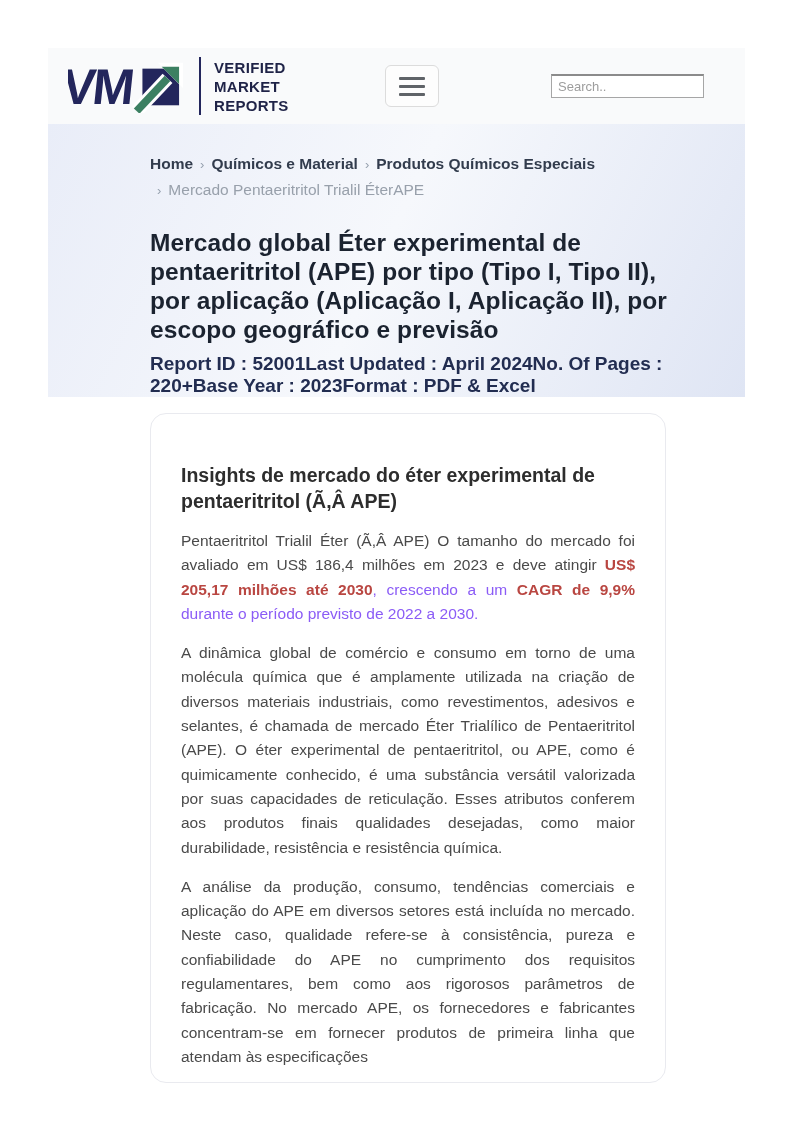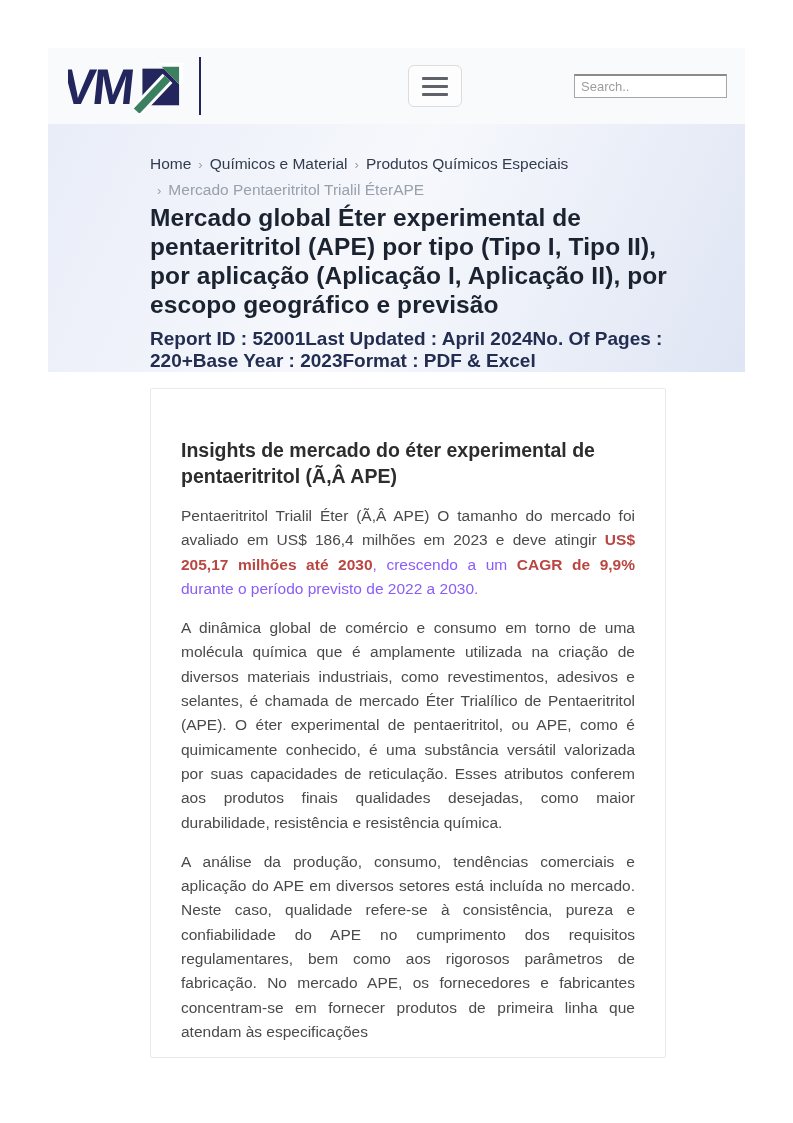--- a/index.html
+++ b/index.html
@@ -24,54 +24,54 @@
     line-height:19px; letter-spacing:.3px;
   }
   .hamburger {
     margin-left:auto; margin-right:112px;
     width:54px; height:42px; background:#fdfdfd;
     border:1px solid #dcdcdc; border-radius:6px;
     display:flex; flex-direction:column; justify-content:center;
     align-items:center; gap:5px; cursor:pointer;
   }
   .hamburger .bar { width:26px; height:3px; background:#5f6368; border-radius:1px; }
-  .search-wrap { margin-right:18px; }
+  .search-wrap { margin-right:41px; }
   .search-input {
     width:153px; height:24px;
     border:1px solid #a6a6a6; border-top:2px solid #8b8b8b;
     font-size:13px; padding:2px 6px; color:#555;
     font-family:"Liberation Sans","DejaVu Sans",sans-serif;
     background:#fff; outline:none;
   }
   .search-input::placeholder { color:#9d9d9d; }
 
   
   .hero {
     min-height:248px;
     background:linear-gradient(115deg,#e9edf8 0%,#f6f8fc 48%,#dfe5f4 100%);
     padding:28px 30px 0 102px;
   }
   .breadcrumb { font-size:15.5px; line-height:23px; }
-  .crumb-link { color:#323c4d; font-weight:400; cursor:pointer; text-decoration:none; }
+  .crumb-link { color:#323c4d; font-weight:700; cursor:pointer; text-decoration:none; }
   .crumb-sep { color:#95a0ae; font-size:13px; margin:0 7px; font-weight:400; }
   .crumb-current { color:#98a0ab; font-weight:500; }
   .breadcrumb-line2 { margin-top:2px; }
   .page-title {
-    margin-top:1px; font-size:24.5px; font-weight:700;
+    margin-top:26px; font-size:24.5px; font-weight:700;
     color:#1b2330; line-height:29px; letter-spacing:.1px;
   }
   .report-meta {
     margin-top:9px; font-size:19px; font-weight:700;
     color:#222d51; line-height:22px; max-width:520px;
   }
 
   
   .card {
     margin:16px 0 0 102px; width:516px; height:670px;
-    background:#ffffff; border:1px solid #e9eaef; border-radius:2px;
+    background:#ffffff; border:1px solid #e9eaef; border-radius:16px;
     padding:28px 30px; overflow:hidden;
   }
   .card-heading {
     margin-top:20px; font-size:19.5px; font-weight:700;
     color:#2d2d2d; line-height:26px;
   }
   .card p {
     margin-top:15px; font-size:15.5px; line-height:24.3px;
     color:#4a4a4a; text-align:justify;
   }
@@ -87,20 +87,25 @@
     <div class="logo-group">
       <svg class="logo-mark" viewBox="0 0 120 56">
         <text x="-4" y="47" font-size="52" font-weight="bold" fill="#23265c" font-family="Liberation Sans, DejaVu Sans, sans-serif" transform="skewX(-6)" letter-spacing="-3">VM</text>
         <rect x="76" y="10" width="38" height="38" fill="#23265c"></rect>
         <polyline points="70,54 102,20" fill="none" stroke="#ffffff" stroke-width="14"></polyline>
         <polygon points="92,4 118,4 118,30" fill="#ffffff"></polygon>
         <polyline points="70,54 102,20" fill="none" stroke="#3c8062" stroke-width="8"></polyline>
         <polygon points="96,8 114,8 114,26" fill="#3c8062"></polygon>
       </svg>
       <div class="logo-divider"></div>
+      <div class="brand-text">
+        <div>VERIFIED</div>
+        <div>MARKET</div>
+        <div>REPORTS</div>
+      </div>
     </div>
     <div class="hamburger">
       <span class="bar"></span>
       <span class="bar"></span>
       <span class="bar"></span>
     </div>
     <div class="search-wrap">
       <input class="search-input" type="text" placeholder="Search.." style="">
     </div>
   </div>

